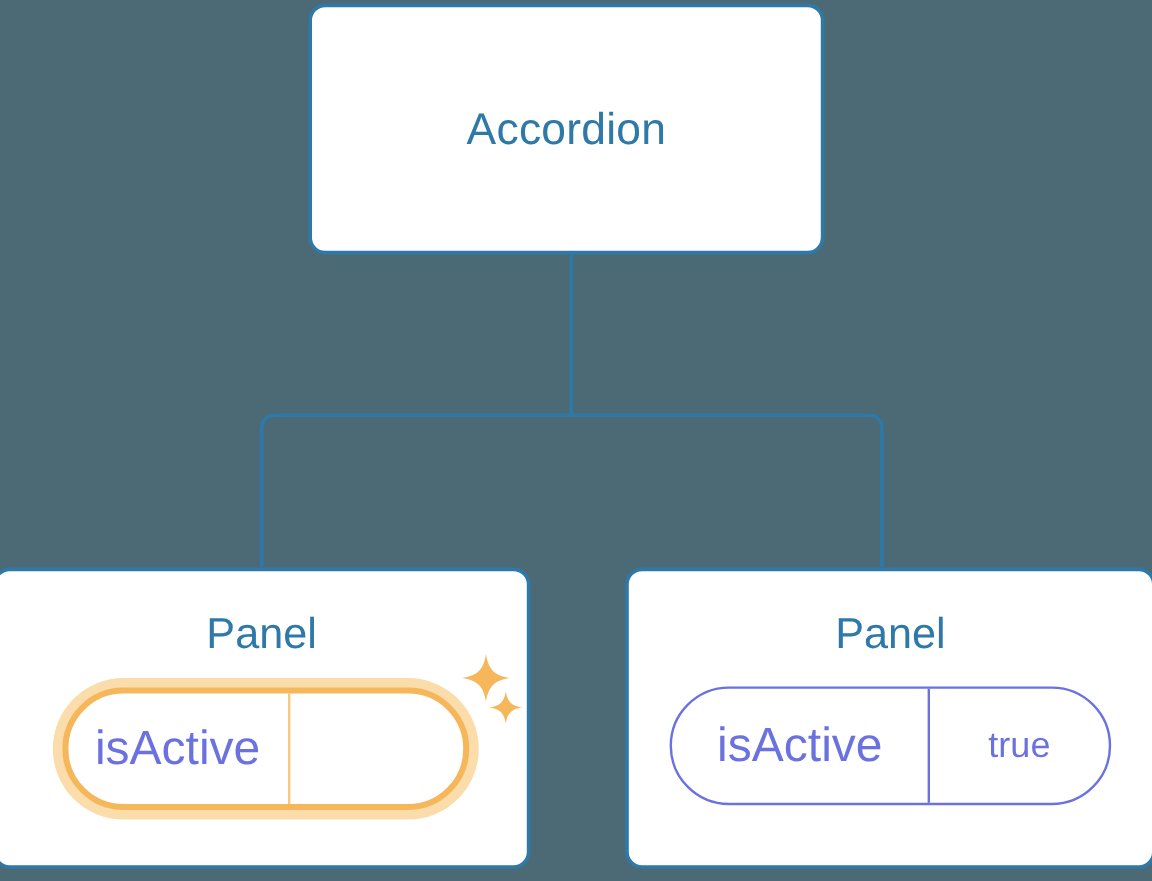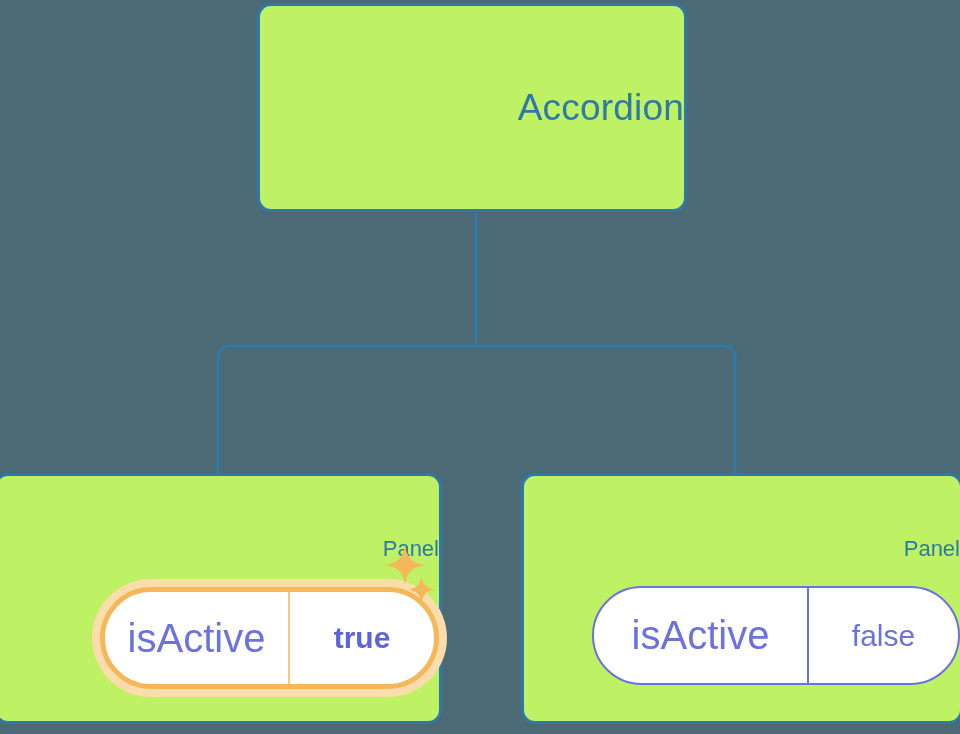--- a/index.html
+++ b/index.html
@@ -25,27 +25,27 @@
     left: 0;
     top: 0;
     width: 960px;
     height: 734px;
     pointer-events: none;
   }
 
   
   .node-card {
     position: absolute;
-    background: #bef264;
+    background: #ffffff;
     border: 3px solid #2e79a8;
     border-radius: 14px;
     box-sizing: border-box;
     display: flex;
     flex-direction: column;
-    align-items: flex-end;
+    align-items: center;
   }
 
   
   #accordion-card {
     left: 257px;
     top: 3px;
     width: 430px;
     height: 209px;
     justify-content: center;
   }
@@ -65,25 +65,24 @@
   }
   #panel-card-left {
     left: -6px;
     width: 448px;
   }
   #panel-card-right {
     left: 521px;
     width: 442px;
   }
   .node-title {
-    font-size: 22px;
+    font-size: 36px;
     color: #2e79a8;
     line-height: 1;
     white-space: nowrap;
-    margin-top: 28px;
   }
 
   
   .prop-pill {
     position: relative;
     display: flex;
     align-items: stretch;
     box-sizing: border-box;
     border-radius: 999px;
     background: #ffffff;
@@ -173,38 +172,37 @@
     <div class="node-title-root">Accordion</div>
   </div>
 
   <div id="panel-card-left" class="node-card panel-card">
     <div class="node-title">Panel</div>
 
     <div id="pill-left-wrap">
       <div id="pill-left-glow"></div>
       <div id="pill-left" class="prop-pill">
         <div class="prop-key">isActive</div>
-        <div class="prop-val">true</div>
       </div>
     </div>
   </div>
 
   <span id="sparkle-big" class="sparkle">
     <svg viewBox="0 0 40 40" width="40" height="40" xmlns="http://www.w3.org/2000/svg">
       <path d="M20 0 C22 13 27 18 40 20 C27 22 22 27 20 40 C18 27 13 22 0 20 C13 18 18 13 20 0 Z" fill="#f6b75b"></path>
     </svg>
   </span>
   <span id="sparkle-small" class="sparkle">
     <svg viewBox="0 0 40 40" width="27" height="27" xmlns="http://www.w3.org/2000/svg">
       <path d="M20 0 C22 13 27 18 40 20 C27 22 22 27 20 40 C18 27 13 22 0 20 C13 18 18 13 20 0 Z" fill="#f6b75b"></path>
     </svg>
   </span>
 
   <div id="panel-card-right" class="node-card panel-card">
     <div class="node-title">Panel</div>
 
     <div id="pill-right" class="prop-pill">
       <div class="prop-key">isActive</div>
-      <div class="prop-val">false</div>
+      <div class="prop-val">true</div>
     </div>
   </div>
 
 </div>
 
 </body></html>

